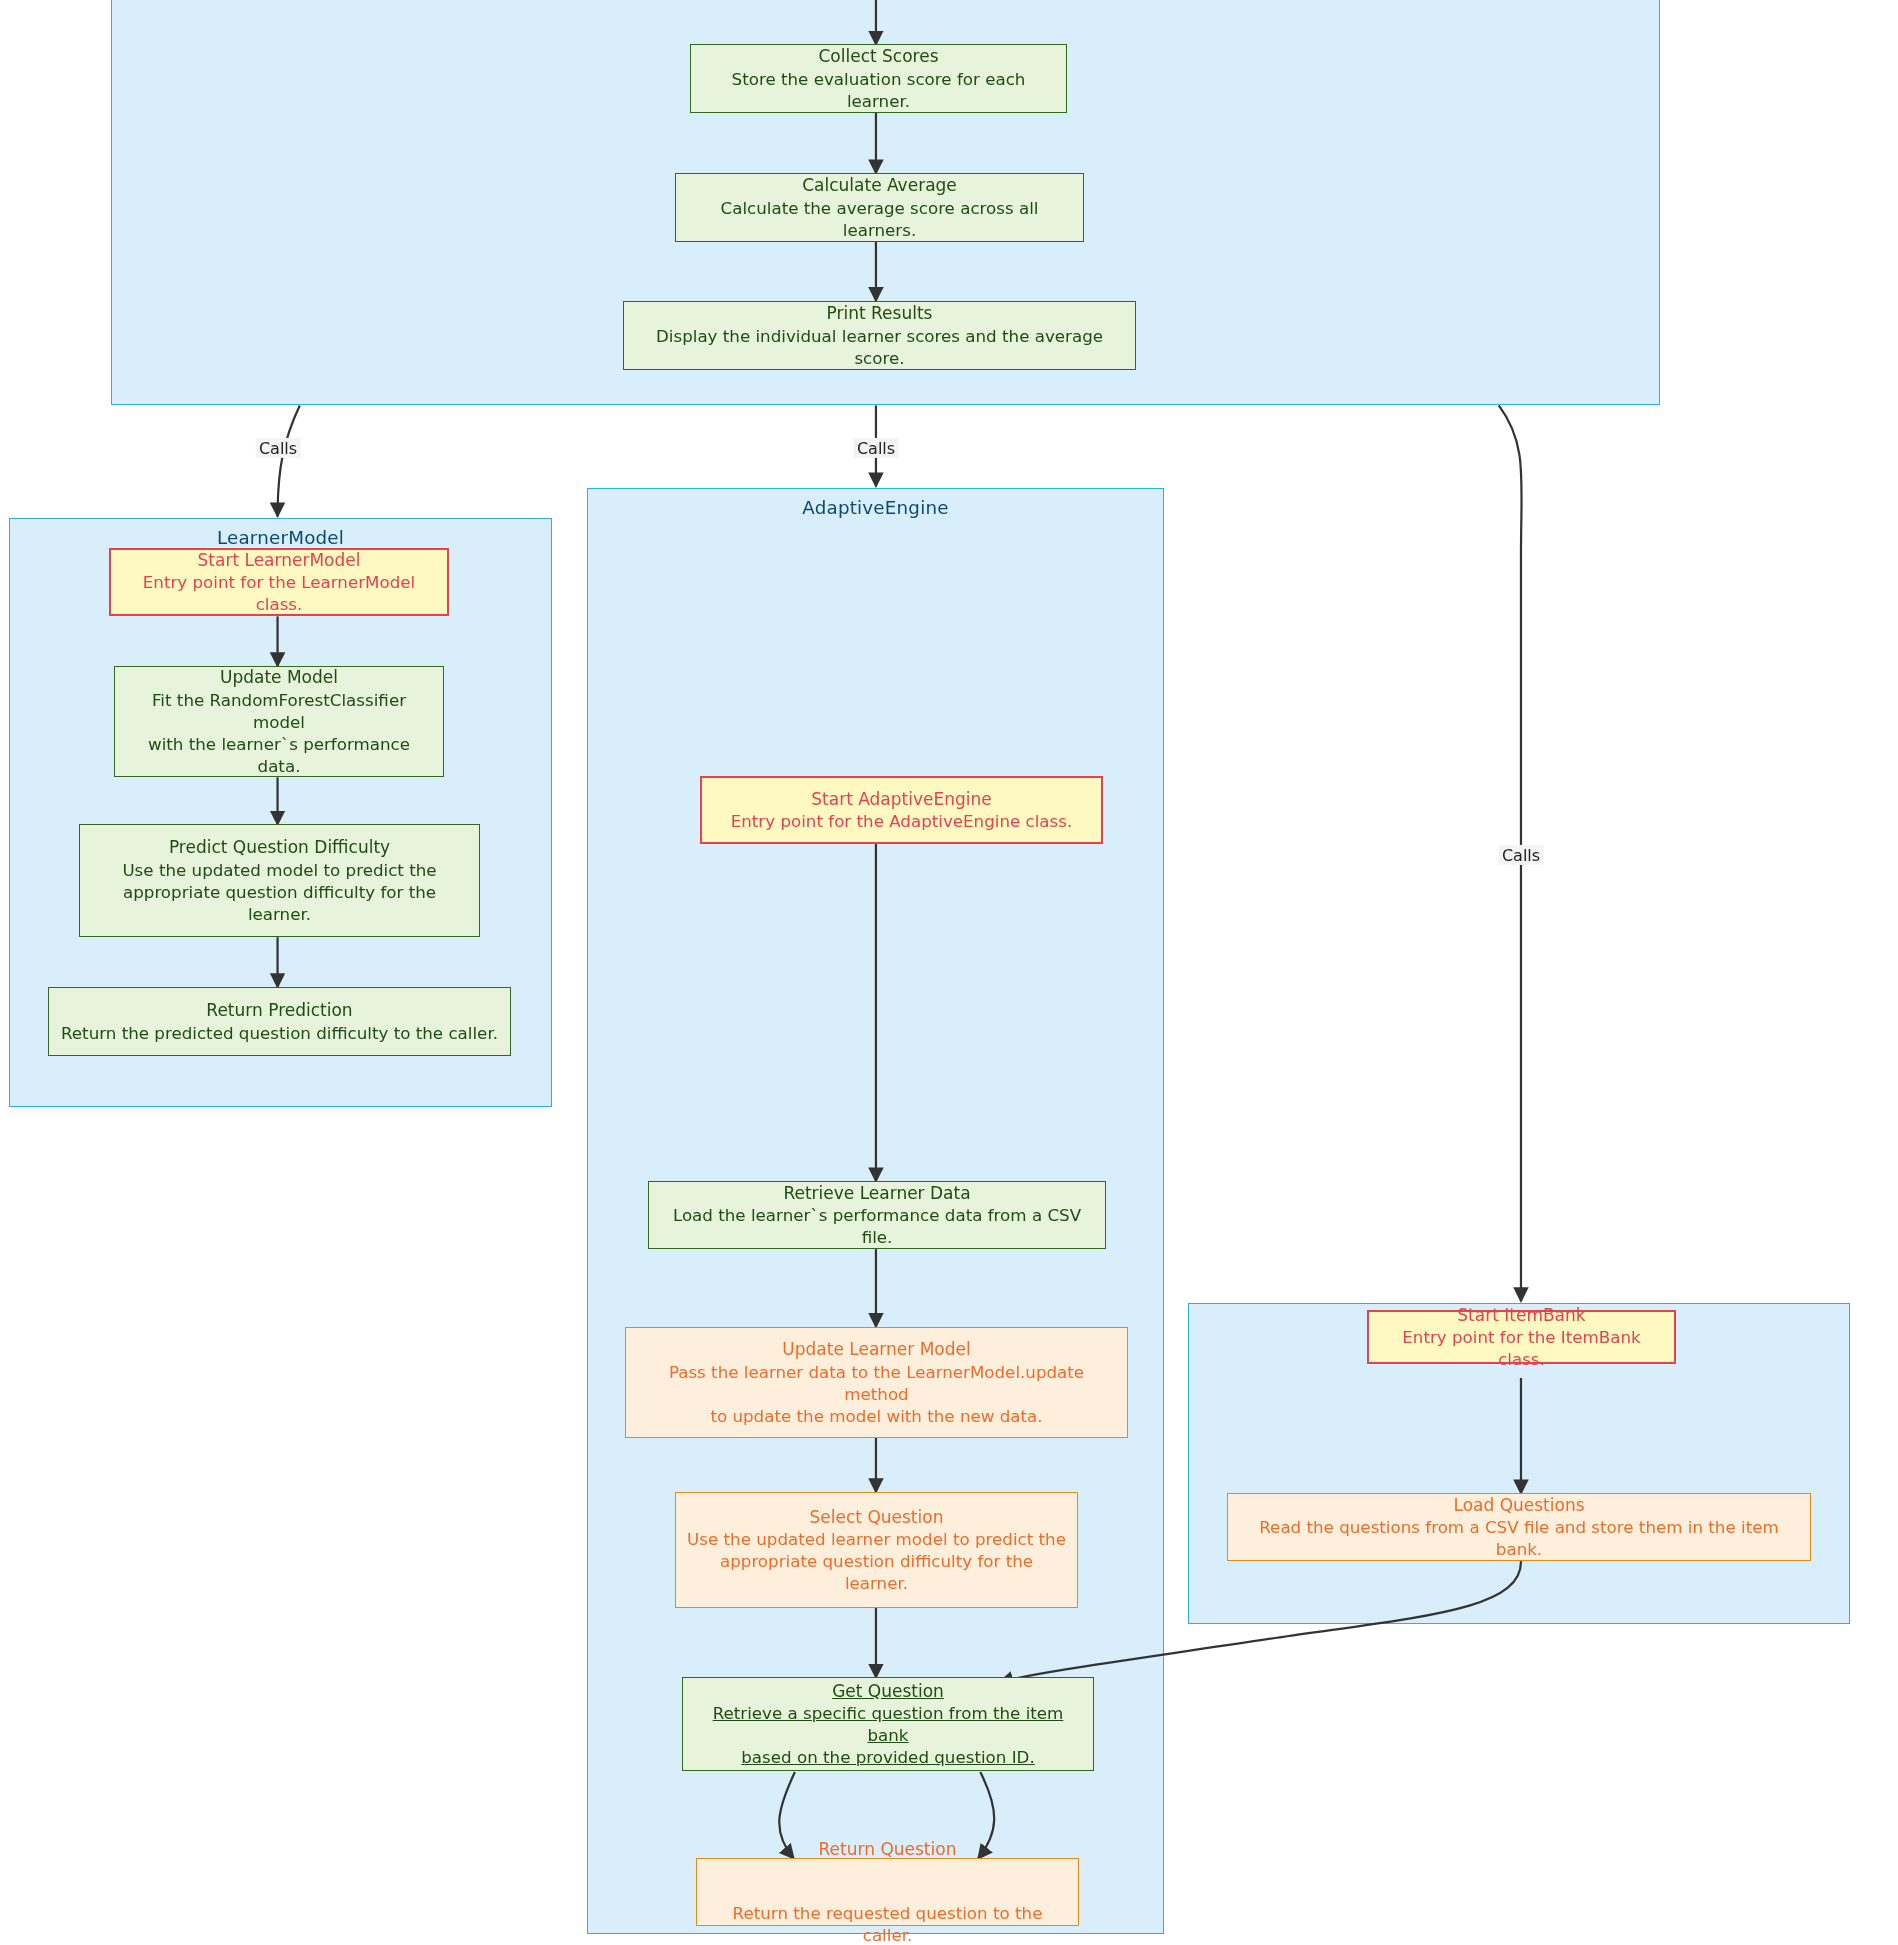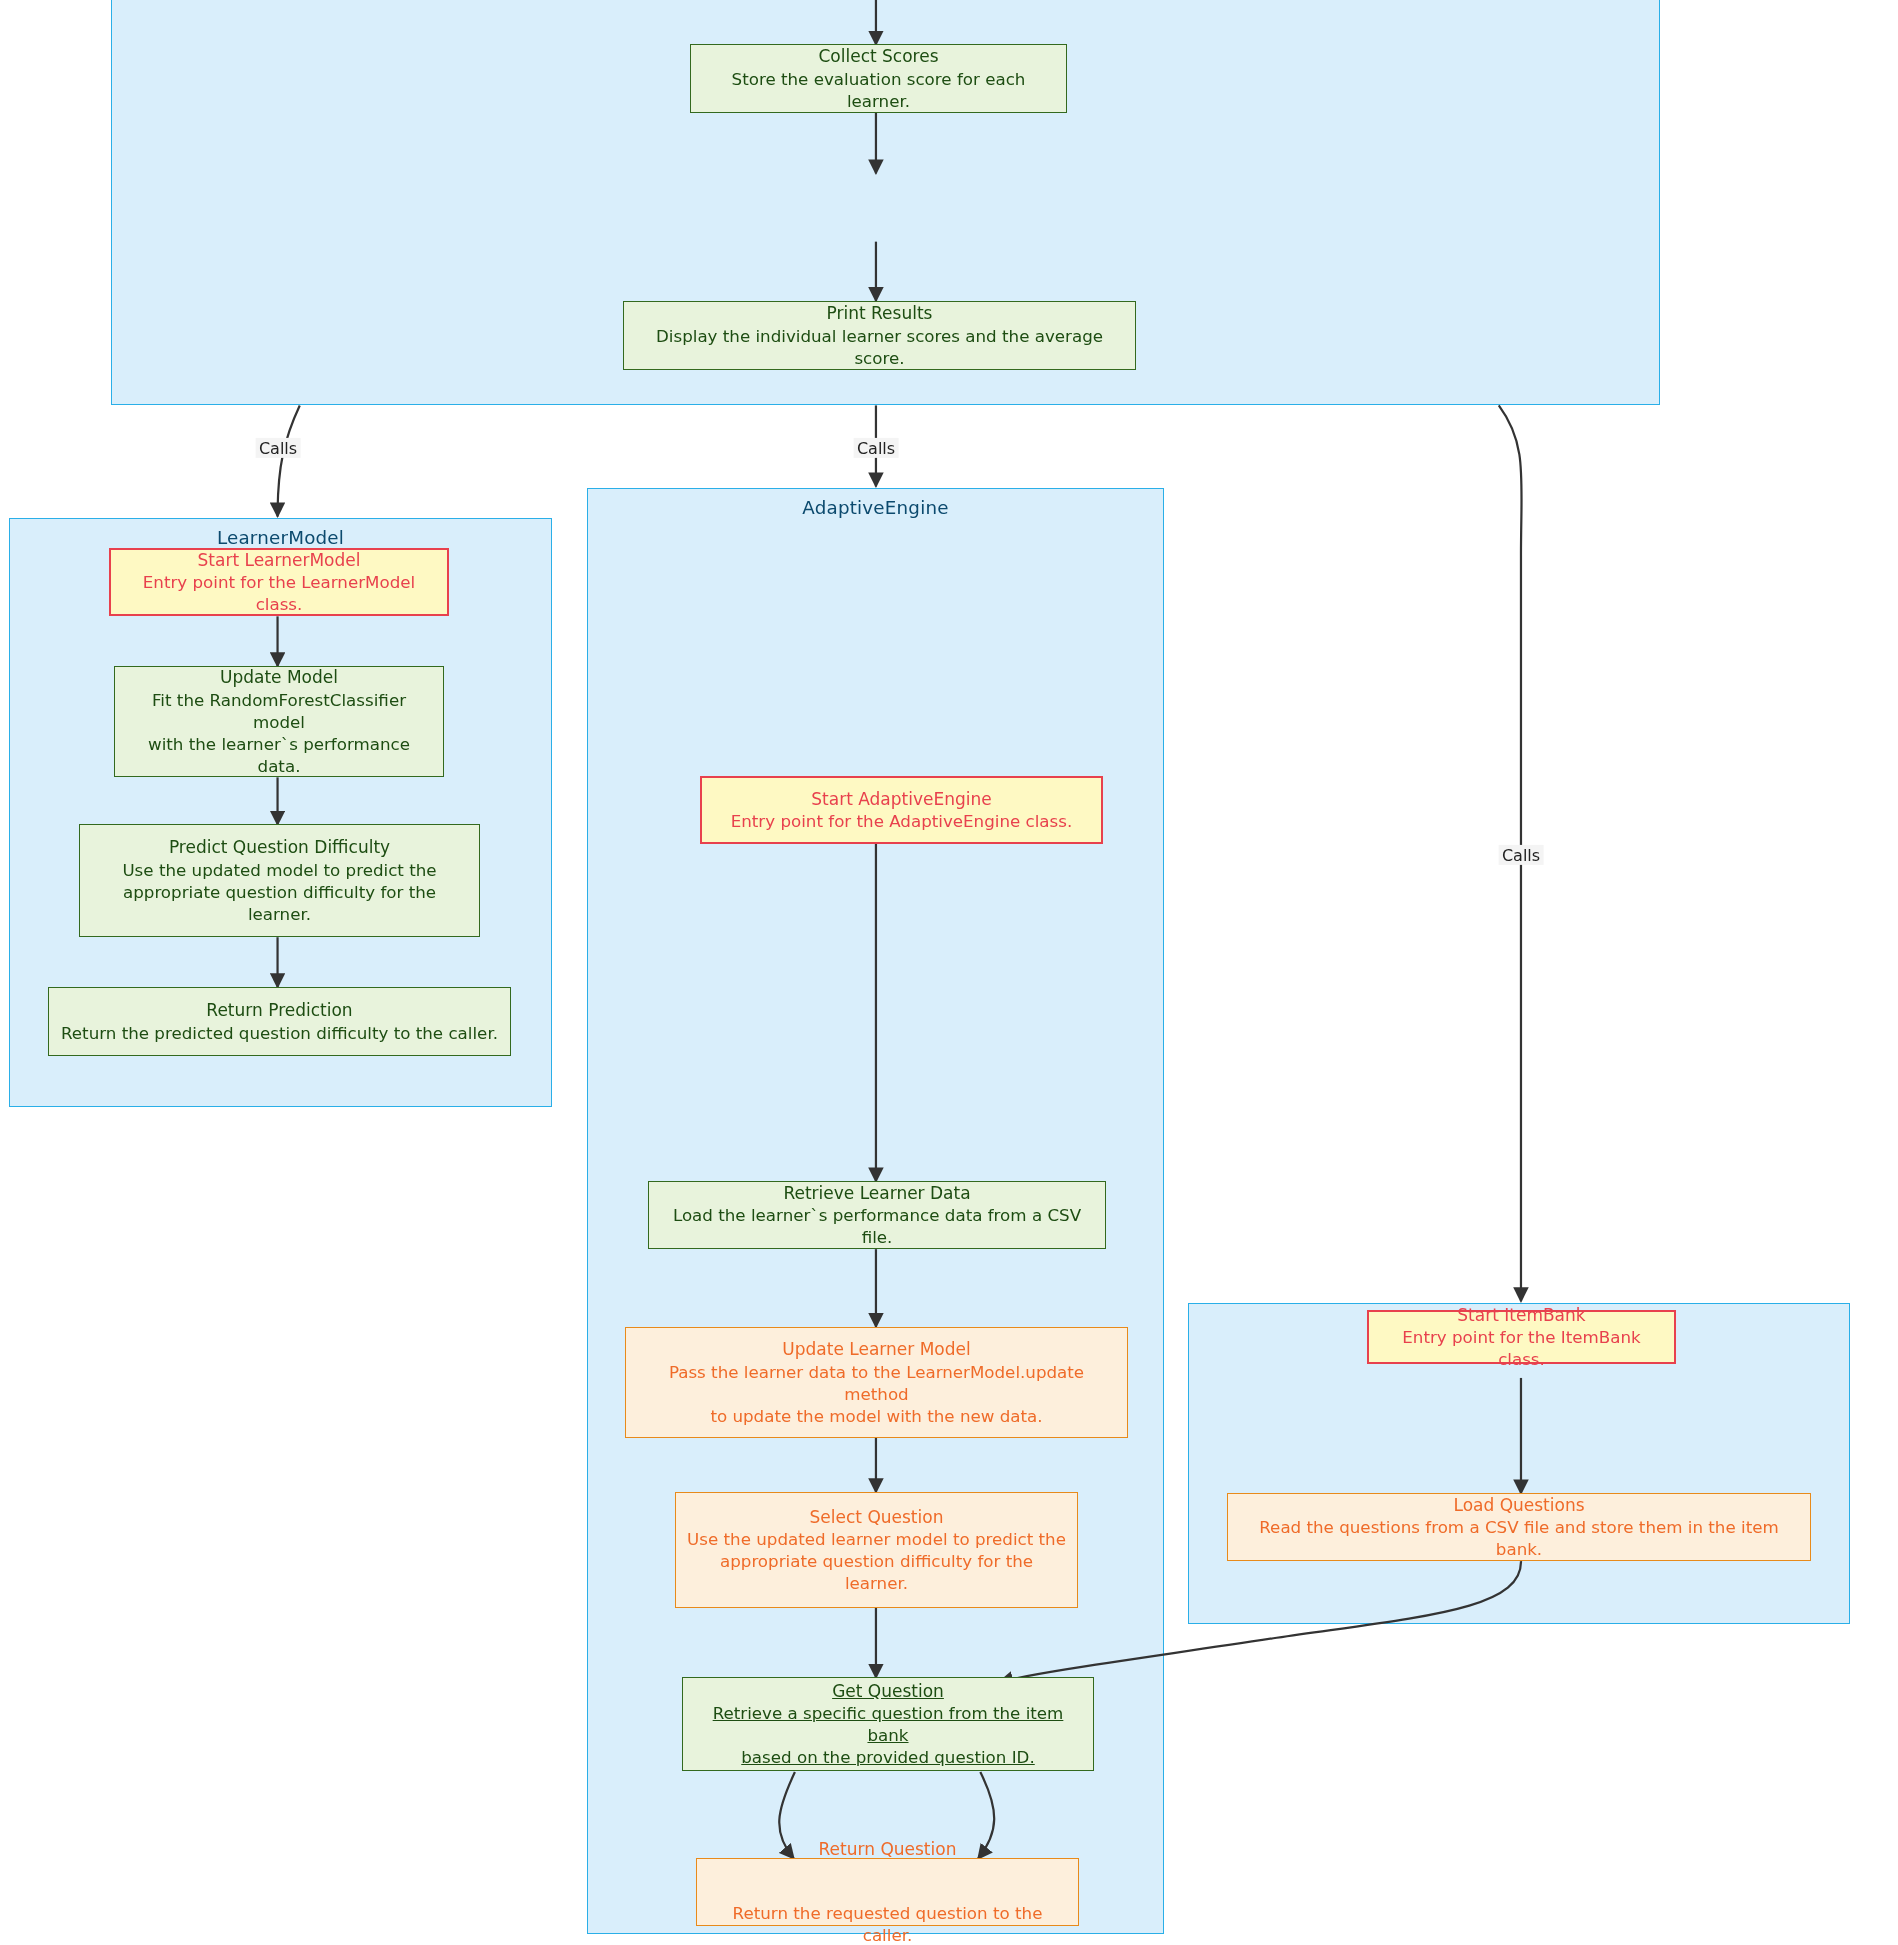--- a/index.html
+++ b/index.html
@@ -127,20 +127,24 @@
 
   <div class="edge-label" style="left:278px;top:448px;">Calls</div>
   <div class="edge-label" style="left:876px;top:448px;">Calls</div>
   <div class="edge-label" style="left:1521px;top:855px;">Calls</div>
 
   <div class="node green" style="left:690px;top:44px;width:377px;height:69px;align-items:center;">
     <span class="n-title">Collect Scores</span>
     <span class="n-desc">Store the evaluation score for each learner.</span>
   </div>
 
+  <div class="node green" style="left:675px;top:173px;width:409px;height:69px;">
+    <span class="n-title">Calculate Average</span>
+    <span class="n-desc">Calculate the average score across all learners.</span>
+  </div>
 
   <div class="node green" style="left:623px;top:301px;width:513px;height:69px;">
     <span class="n-title">Print Results</span>
     <span class="n-desc">Display the individual learner scores and the average score.</span>
   </div>
 
   <div class="node red" style="left:109px;top:548px;width:340px;height:68px;">
     <span class="n-title">Start LearnerModel</span>
     <span class="n-desc">Entry point for the LearnerModel class.</span>
   </div>

